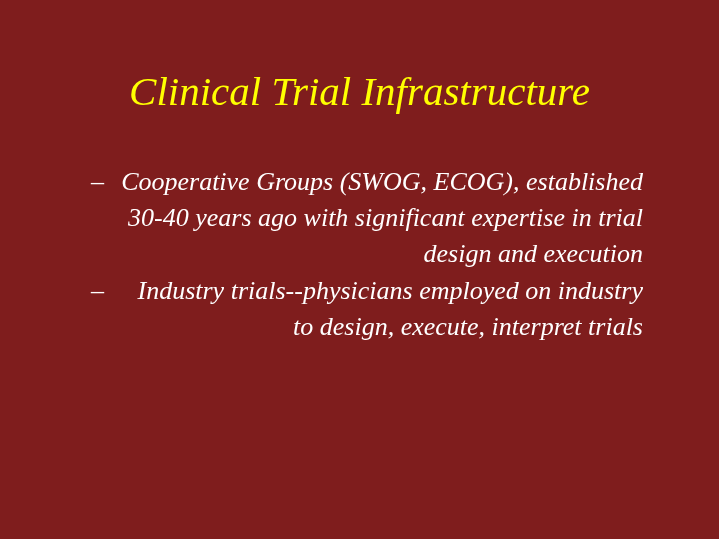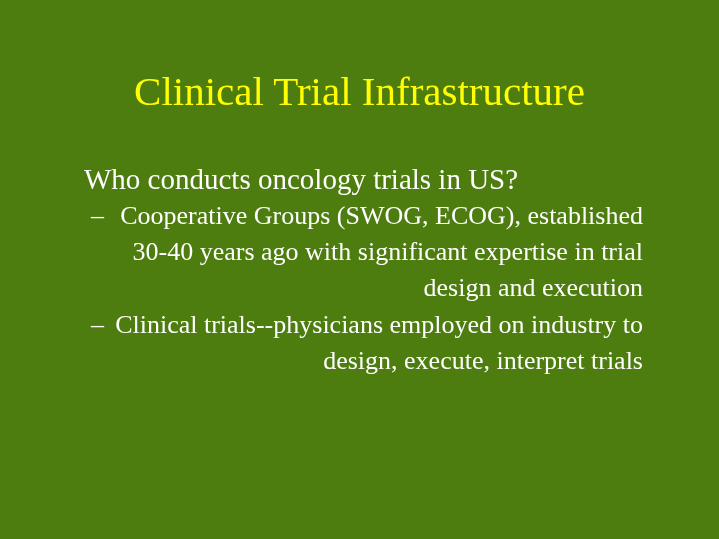--- a/index.html
+++ b/index.html
@@ -9,22 +9,23 @@
   body {
     width: 719px;
     height: 539px;
     overflow: hidden;
     font-family: "Liberation Serif", "DejaVu Serif", serif;
   }
   #slide {
     position: relative;
     width: 719px;
     height: 539px;
-    background: #4d7c0f;
+    background: #7f1d1d;
     box-sizing: border-box;
+    font-style: italic;
   }
   #slide-title {
     position: absolute;
     left: 0;
     top: 68px;
     width: 719px;
     text-align: center;
     color: #ffff00;
     font-size: 41px;
     line-height: 46px;
@@ -70,26 +71,25 @@
 </style>
 </head>
 <body>
 
 <div id="slide">
 
   <div id="slide-title">Clinical Trial Infrastructure</div>
 
   <div id="body-block">
 
-    <div class="level1">Who conducts oncology trials in US?</div>
 
     <div class="level2">
       <span class="dash">–</span>
       <span class="txt">Cooperative Groups (SWOG, ECOG), established 30-40 years ago with significant expertise in trial design and execution</span>
     </div>
 
     <div class="level2 spacer-2">
       <span class="dash">–</span>
-      <span class="txt">Clinical trials--physicians employed on industry to design, execute, interpret trials</span>
+      <span class="txt">Industry trials--physicians employed on industry to design, execute, interpret trials</span>
     </div>
 
   </div>
 </div>
 
 </body></html>

